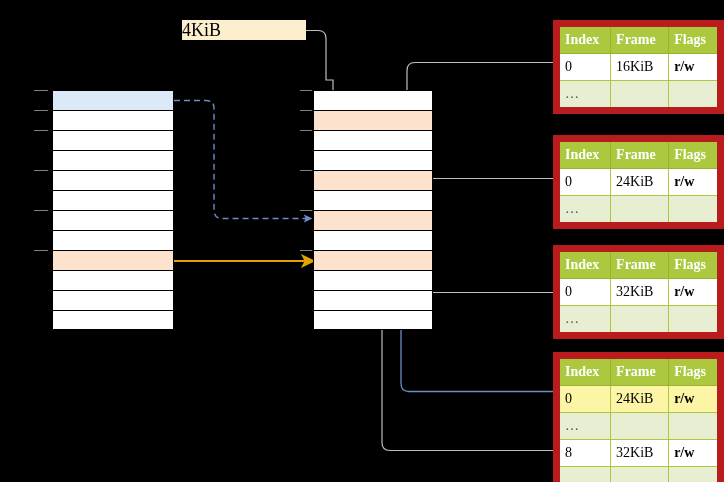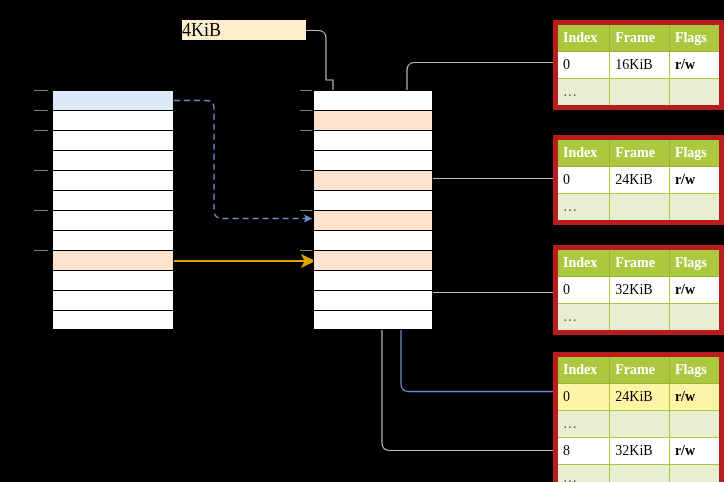--- a/index.html
+++ b/index.html
@@ -16,21 +16,21 @@
     box-sizing:border-box;width:100%;height:20px;
     border:1px solid #000;border-bottom:none;background:#ffffff;
   }
   .memrow:last-child{border-bottom:1px solid #000;}
   .memrow.blue{background:#dce9f9;}
   .memrow.peach{background:#fde3ce;}
 
   
   .ptable{
     position:absolute;border-collapse:collapse;background:#fff;
-    border:5px solid #b91c1c;table-layout:fixed;
+    border:7px solid #b91c1c;table-layout:fixed;
   }
   .ptable th{
     background:#acc83e;color:#ffffff;font-weight:bold;
     font-size:14px;text-align:left;padding:2px 5px;
     border:1px solid #9ab22f;line-height:18px;height:22px;
   }
   .ptable td{
     background:#ffffff;color:#000;font-size:14px;text-align:left;
     padding:2px 5px;border:1px solid #acc83e;line-height:18px;height:22px;
   }

